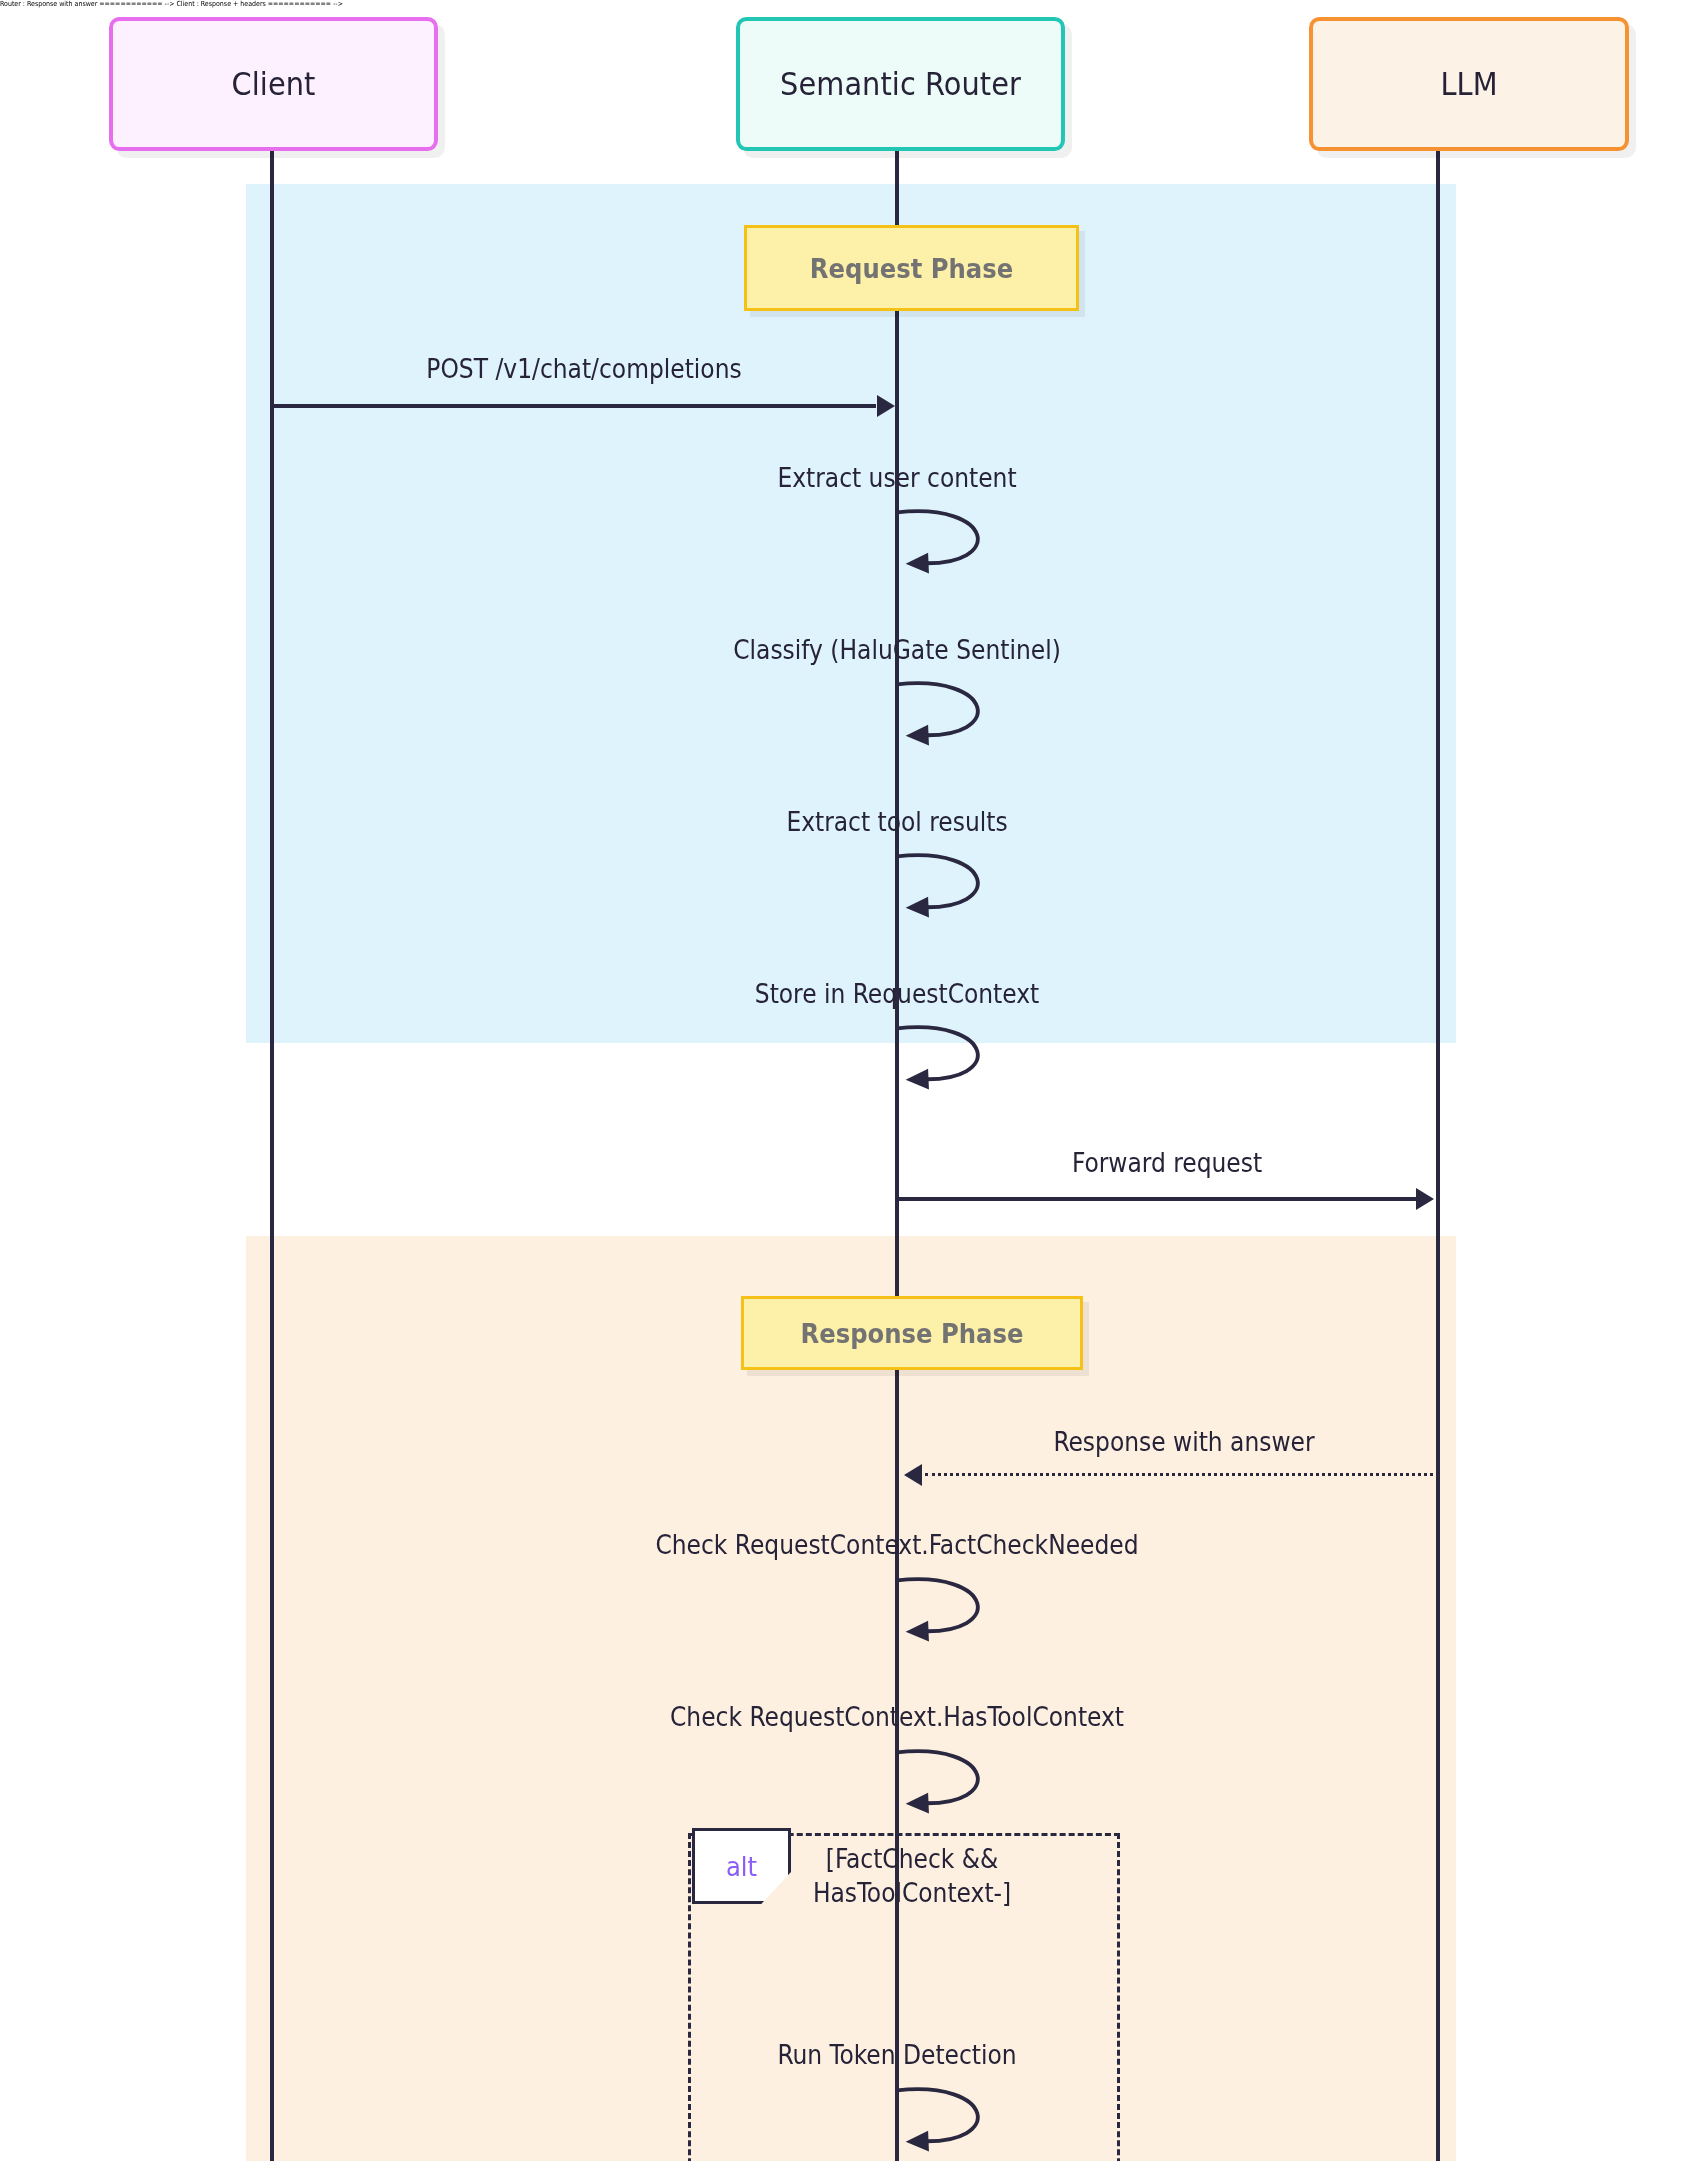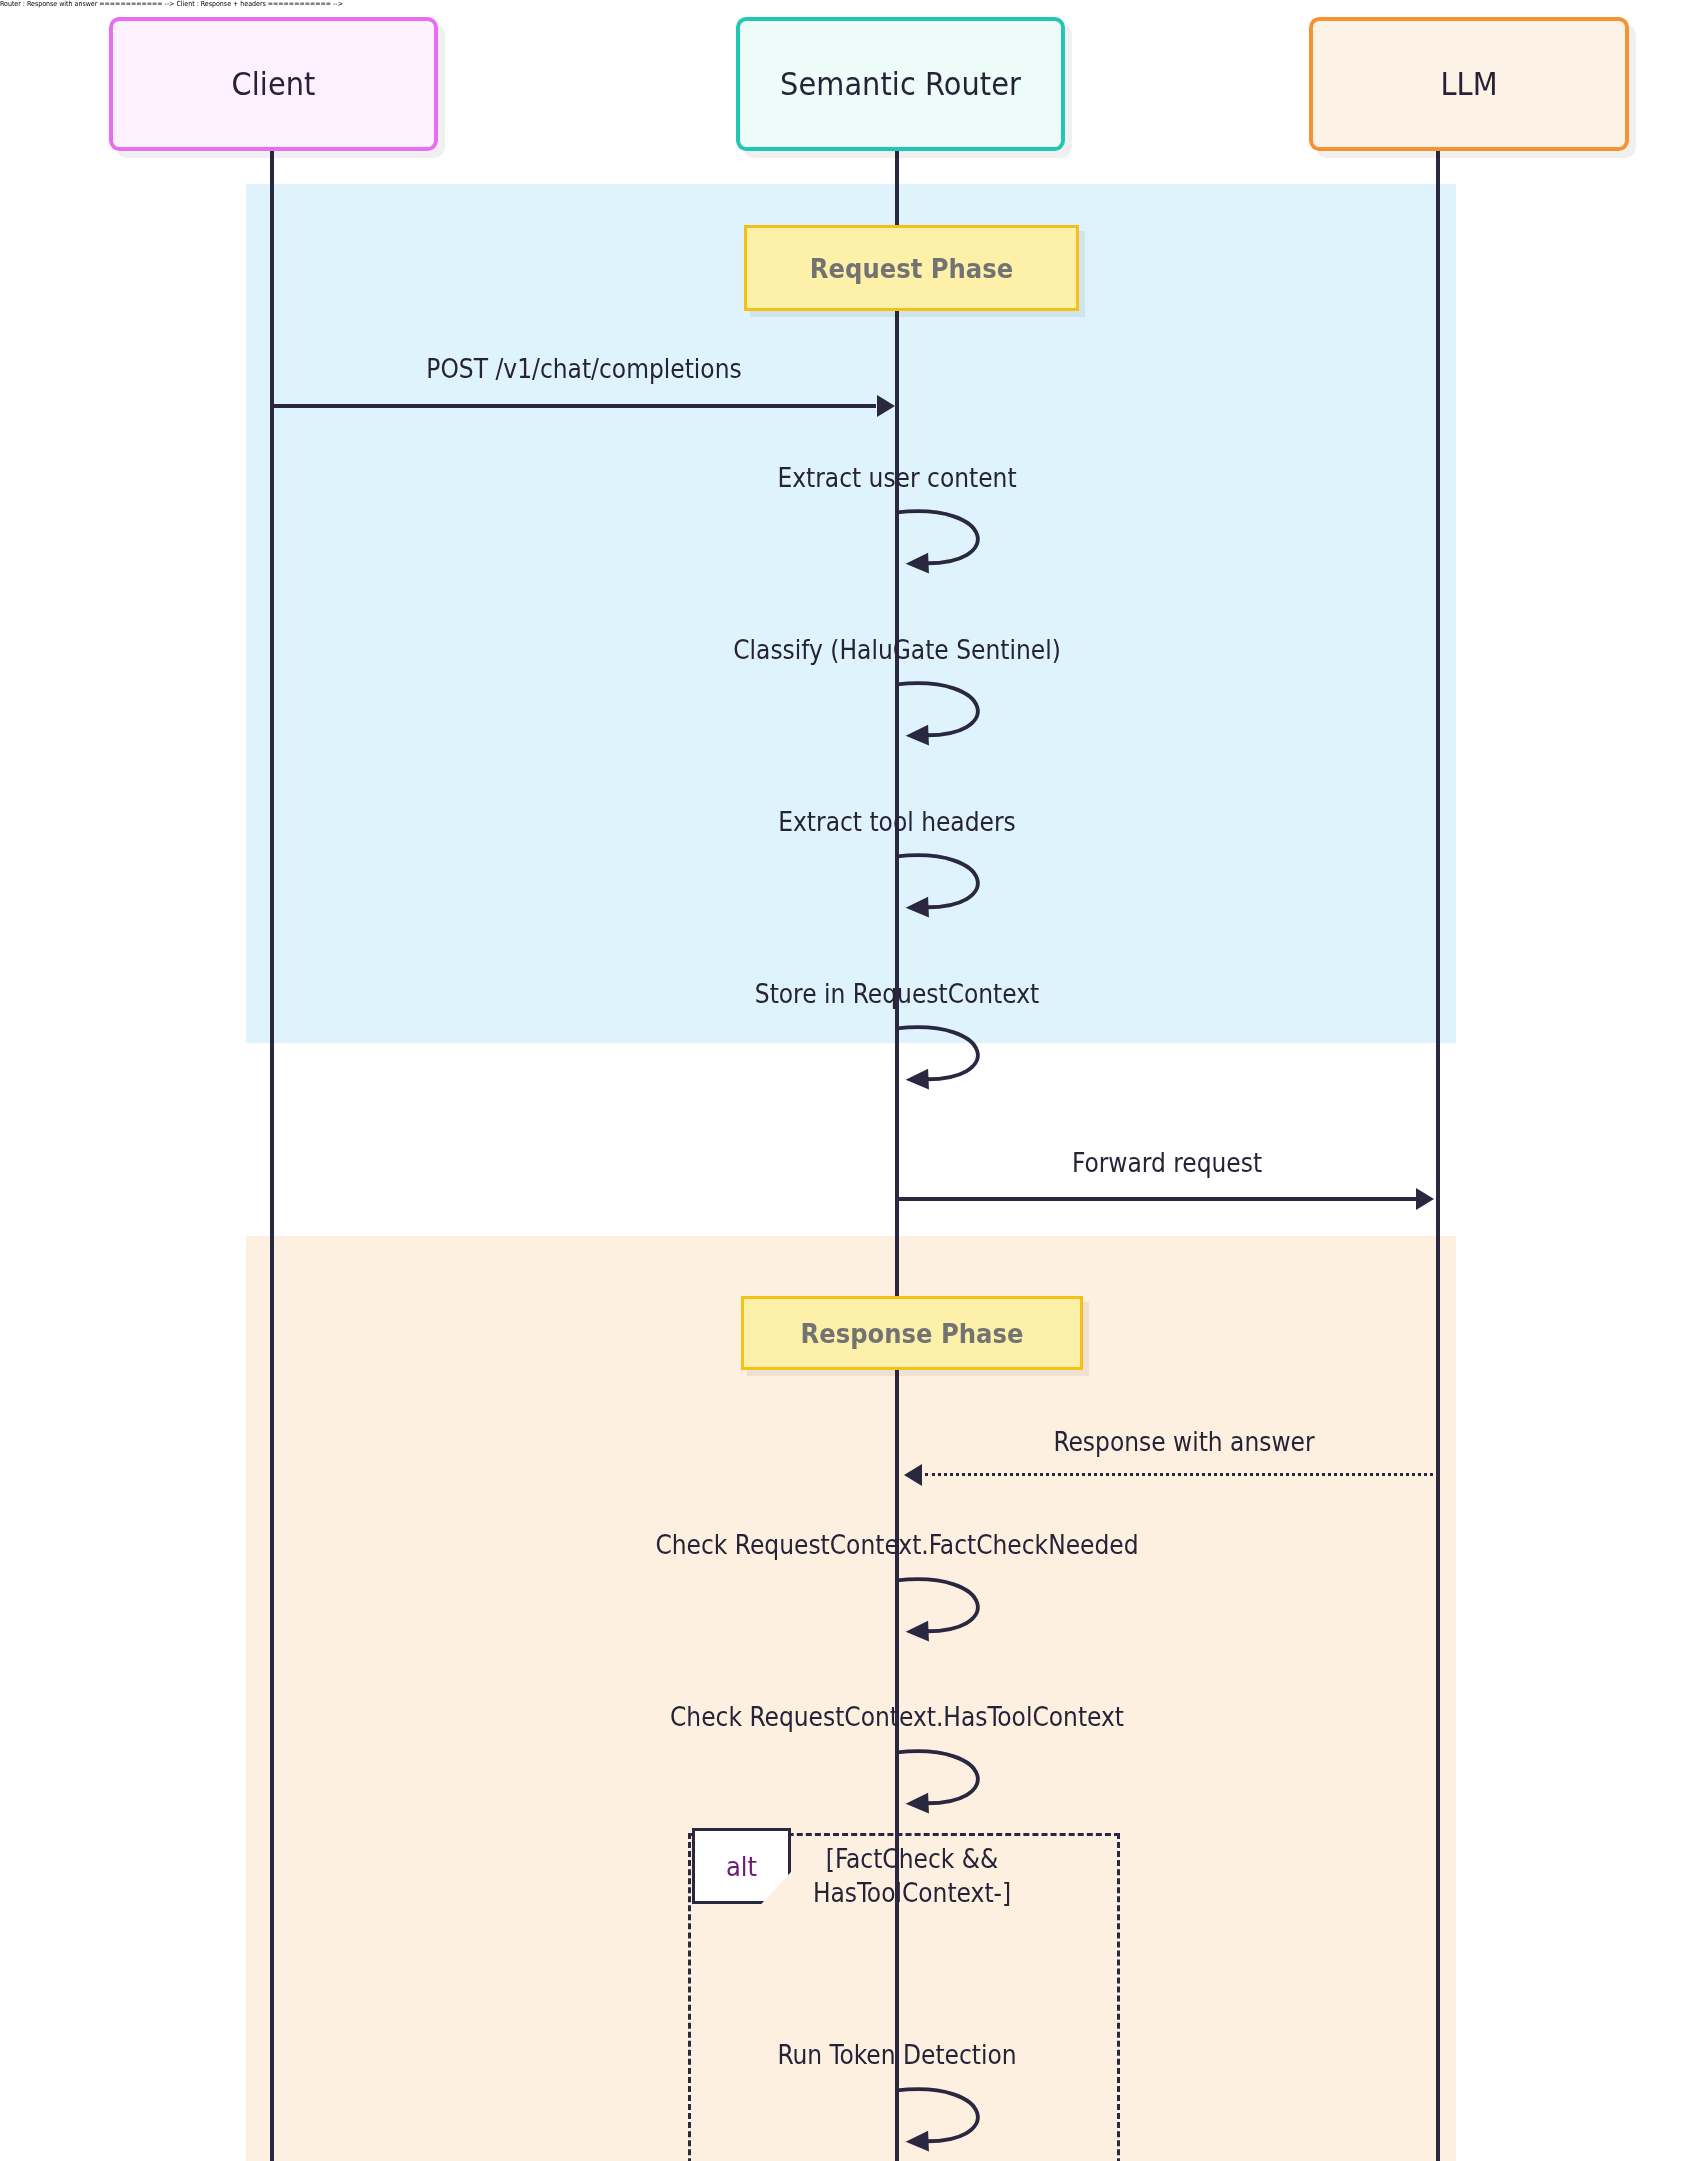--- a/index.html
+++ b/index.html
@@ -76,21 +76,21 @@
     border:3.9px dashed #2a2740;z-index:2;
   }
   .alt-tag{
     position:absolute;background:#ffffff;box-sizing:border-box;
     border:3.5px solid #2a2740;
     clip-path:polygon(0 0,100% 0,100% 58%,70% 100%,0 100%);
     display:flex;align-items:center;justify-content:center;
     box-shadow:6px 6px 0 0 rgba(0,0,0,0.06);
     z-index:8;
   }
-  .alt-tag span{font-size:27px;color:#701a75;}
+  .alt-tag span{font-size:27px;color:#8b5cf6;}
   .alt-cond{
     position:absolute;font-size:26px;color:#262338;line-height:1.32;
     text-align:center;z-index:5;transform:translateX(-50%);
   }
 </style>
 </head>
 <body>
 
 <div id="stage">
 
@@ -144,21 +144,21 @@
   
   <div class="msg-label" style="left:897px;top:635px;">Classify (HaluGate Sentinel)</div>
   <div class="selfloop" style="left:895px;top:680px;">
     <svg width="130" height="69" viewBox="0 0 300 160">
       <path d="M4 10 C 230 -14, 255 135, 60 128" fill="none" stroke="#2a2740" stroke-width="9"></path>
       <polygon points="76,104 24,129 78,152" fill="#2a2740"></polygon>
     </svg>
   </div>
 
   
-  <div class="msg-label" style="left:897px;top:807px;">Extract tool headers</div>
+  <div class="msg-label" style="left:897px;top:807px;">Extract tool results</div>
   <div class="selfloop" style="left:895px;top:852px;">
     <svg width="130" height="69" viewBox="0 0 300 160">
       <path d="M4 10 C 230 -14, 255 135, 60 128" fill="none" stroke="#2a2740" stroke-width="9"></path>
       <polygon points="76,104 24,129 78,152" fill="#2a2740"></polygon>
     </svg>
   </div>
 
   
   <div class="msg-label" style="left:897px;top:979px;">Store in RequestContext</div>
   <div class="selfloop" style="left:895px;top:1024px;">

